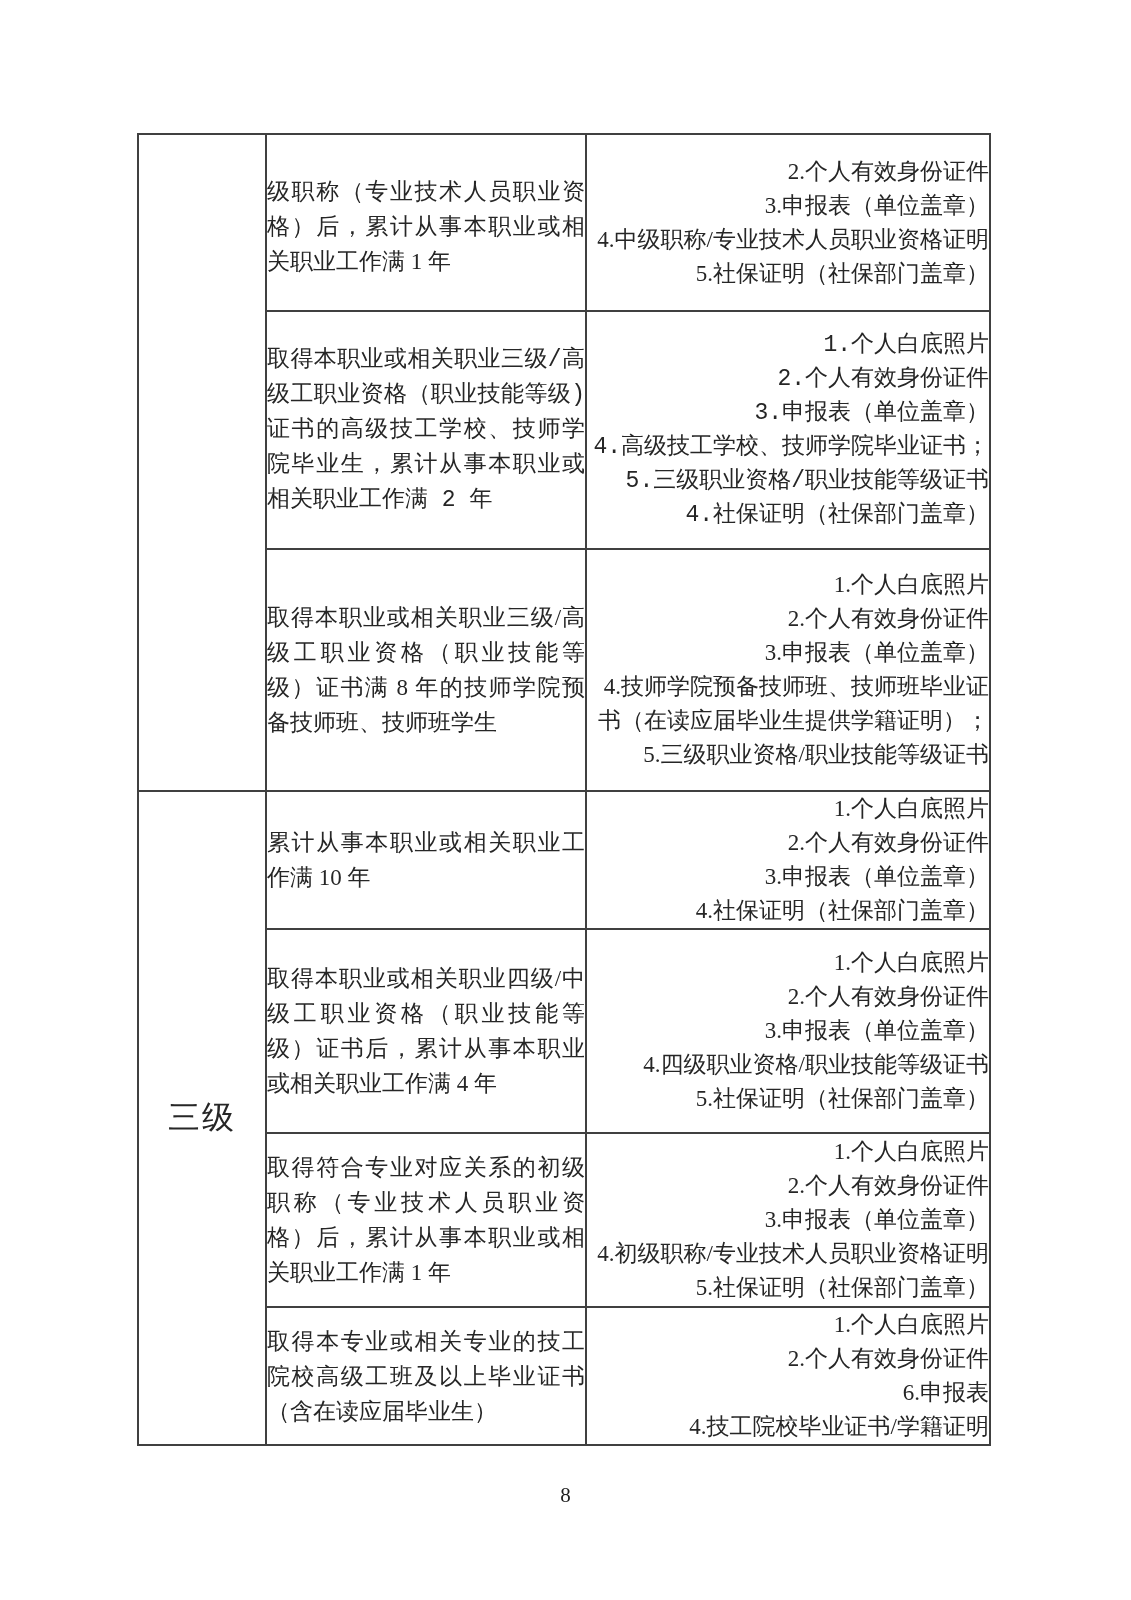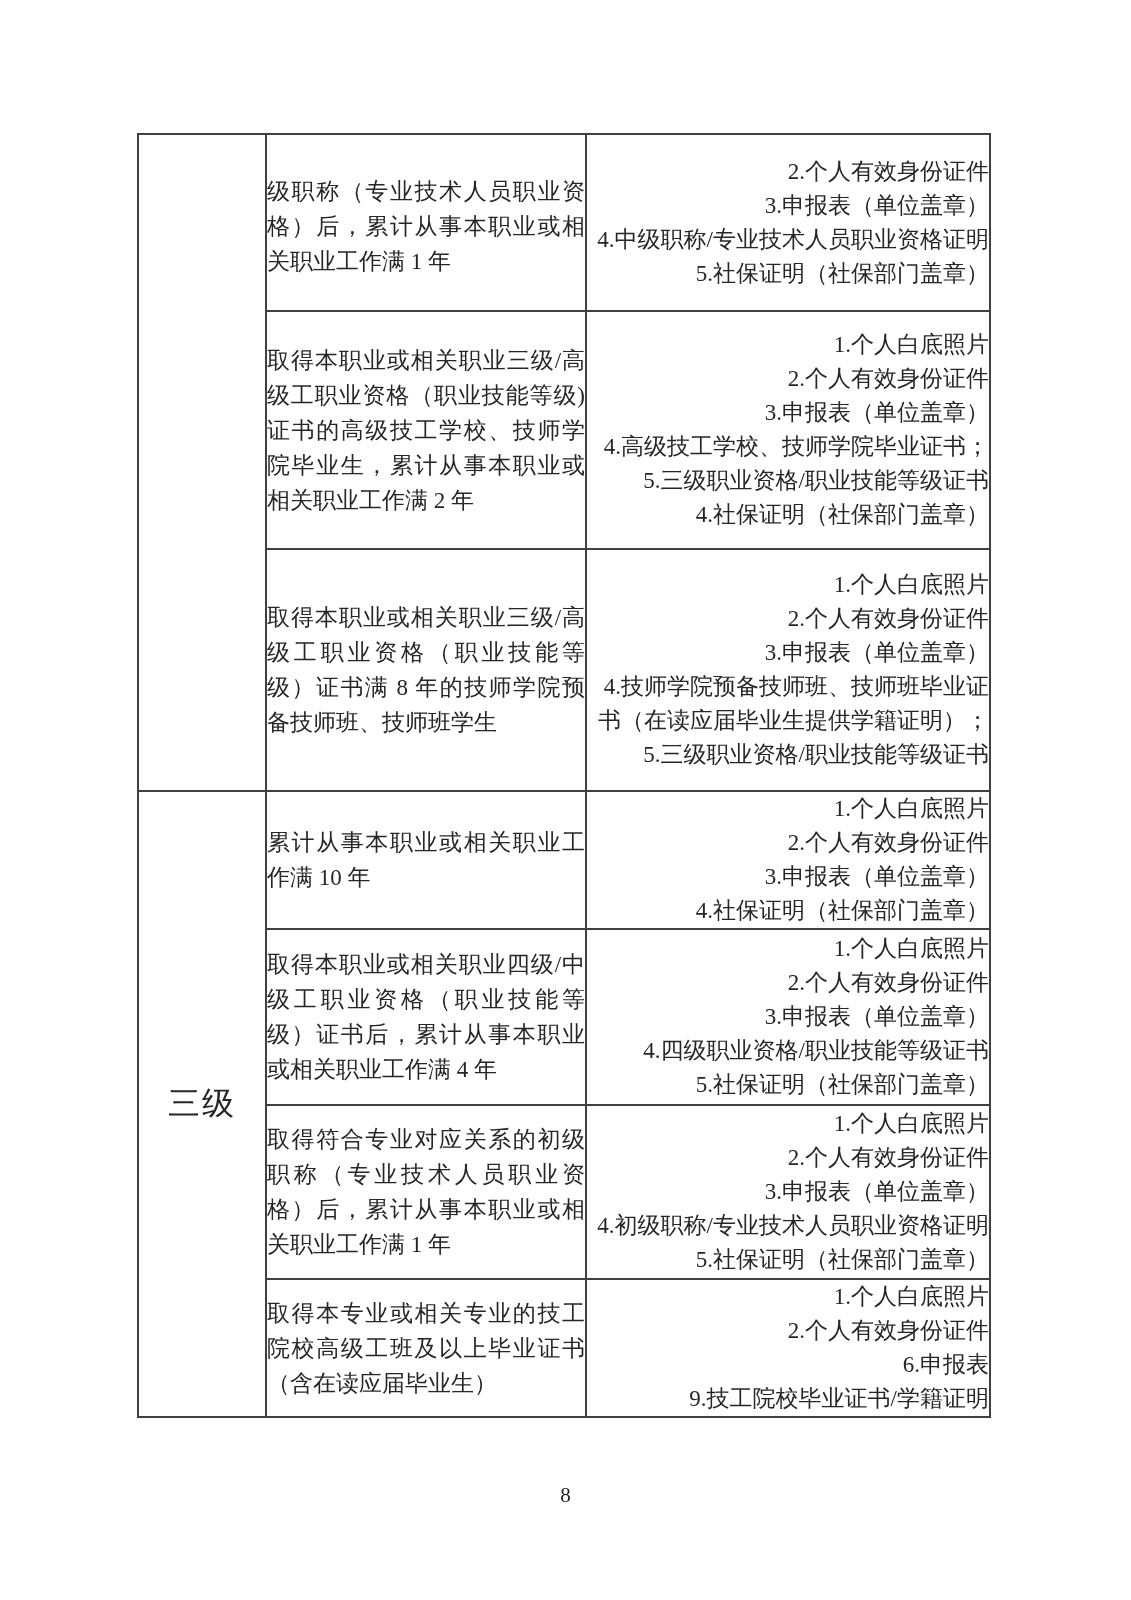--- a/index.html
+++ b/index.html
@@ -86,21 +86,21 @@
           <tr style="height: 177px;">
             <td class="level-cell" rowspan="3"><span></span></td>
             <td class="condition-cell top-align">级职称（专业技术人员职业资格）后，累计从事本职业或相关职业工作满 1 年</td>
             <td class="materials-cell top-align">
               <div class="material-item">2.个人有效身份证件</div>
               <div class="material-item">3.申报表（单位盖章）</div>
               <div class="material-item">4.中级职称/专业技术人员职业资格证明</div>
               <div class="material-item">5.社保证明（社保部门盖章）</div>
             </td>
           </tr>
-          <tr style="height: 238px;">
+          <tr style="height: 238px; font-family: Liberation Mono, monospace;">
             <td class="condition-cell">取得本职业或相关职业三级/高级工职业资格（职业技能等级)证书的高级技工学校、技师学院毕业生，累计从事本职业或相关职业工作满 2 年</td>
             <td class="materials-cell">
               <div class="material-item">1.个人白底照片</div>
               <div class="material-item">2.个人有效身份证件</div>
               <div class="material-item">3.申报表（单位盖章）</div>
               <div class="material-item">4.高级技工学校、技师学院毕业证书；</div>
               <div class="material-item">5.三级职业资格/职业技能等级证书</div>
               <div class="material-item">4.社保证明（社保部门盖章）</div>
             </td>
           </tr>
@@ -117,21 +117,21 @@
           <tr style="height: 134px;">
             <td class="level-cell" rowspan="4"><span>三级</span></td>
             <td class="condition-cell">累计从事本职业或相关职业工作满 10 年</td>
             <td class="materials-cell">
               <div class="material-item">1.个人白底照片</div>
               <div class="material-item">2.个人有效身份证件</div>
               <div class="material-item">3.申报表（单位盖章）</div>
               <div class="material-item">4.社保证明（社保部门盖章）</div>
             </td>
           </tr>
-          <tr style="height: 176px;">
+          <tr style="height: 204px;">
             <td class="condition-cell">取得本职业或相关职业四级/中级工职业资格（职业技能等级）证书后，累计从事本职业或相关职业工作满 4 年</td>
             <td class="materials-cell">
               <div class="material-item">1.个人白底照片</div>
               <div class="material-item">2.个人有效身份证件</div>
               <div class="material-item">3.申报表（单位盖章）</div>
               <div class="material-item">4.四级职业资格/职业技能等级证书</div>
               <div class="material-item">5.社保证明（社保部门盖章）</div>
             </td>
           </tr>
           <tr style="height: 174px;">
@@ -143,20 +143,20 @@
               <div class="material-item">4.初级职称/专业技术人员职业资格证明</div>
               <div class="material-item">5.社保证明（社保部门盖章）</div>
             </td>
           </tr>
           <tr style="height: 106px;">
             <td class="condition-cell">取得本专业或相关专业的技工院校高级工班及以上毕业证书（含在读应届毕业生）</td>
             <td class="materials-cell">
               <div class="material-item">1.个人白底照片</div>
               <div class="material-item">2.个人有效身份证件</div>
               <div class="material-item">6.申报表</div>
-              <div class="material-item">9.技工院校毕业证书/学籍证明</div>
+              <div class="material-item">4.技工院校毕业证书/学籍证明</div>
             </td>
           </tr>
         </tbody>
     </table>
   </div>
   <div class="page-number">8</div>
 </div>
 
 </body></html>

